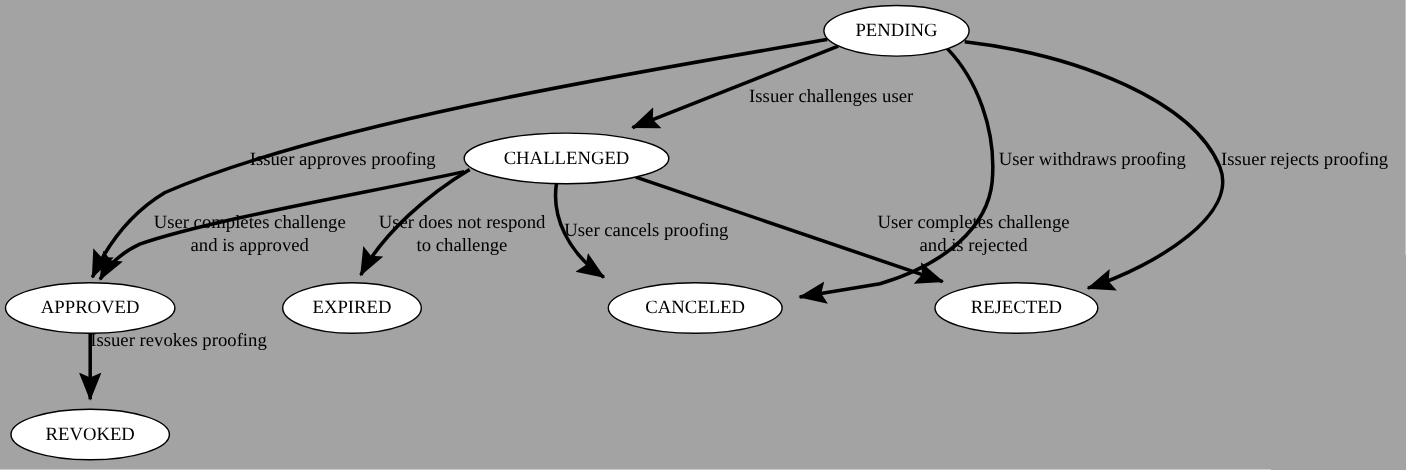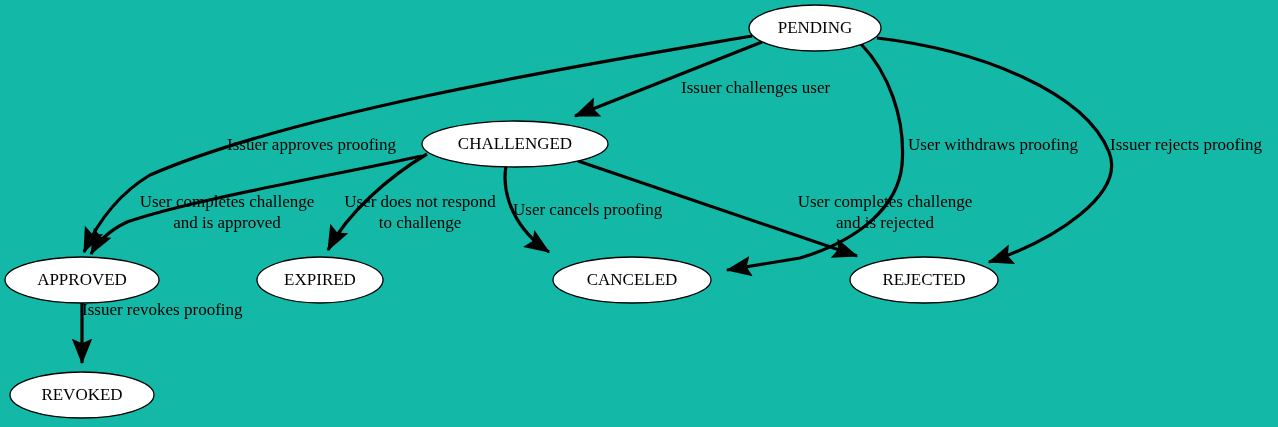--- a/index.html
+++ b/index.html
@@ -4,21 +4,21 @@
 <style>
   html, body {
     margin: 0;
     padding: 0;
     background: #ffffff;
   }
   #canvas {
     position: relative;
     width: 1278px;
     height: 427px;
-    background: #14b8a6;
+    background: #a3a3a3;
     font-family: "Liberation Serif", "DejaVu Serif", serif;
     overflow: hidden;
   }
   #graph-svg {
     position: absolute;
     left: 0;
     top: 0;
     width: 1278px;
     height: 427px;
   }

